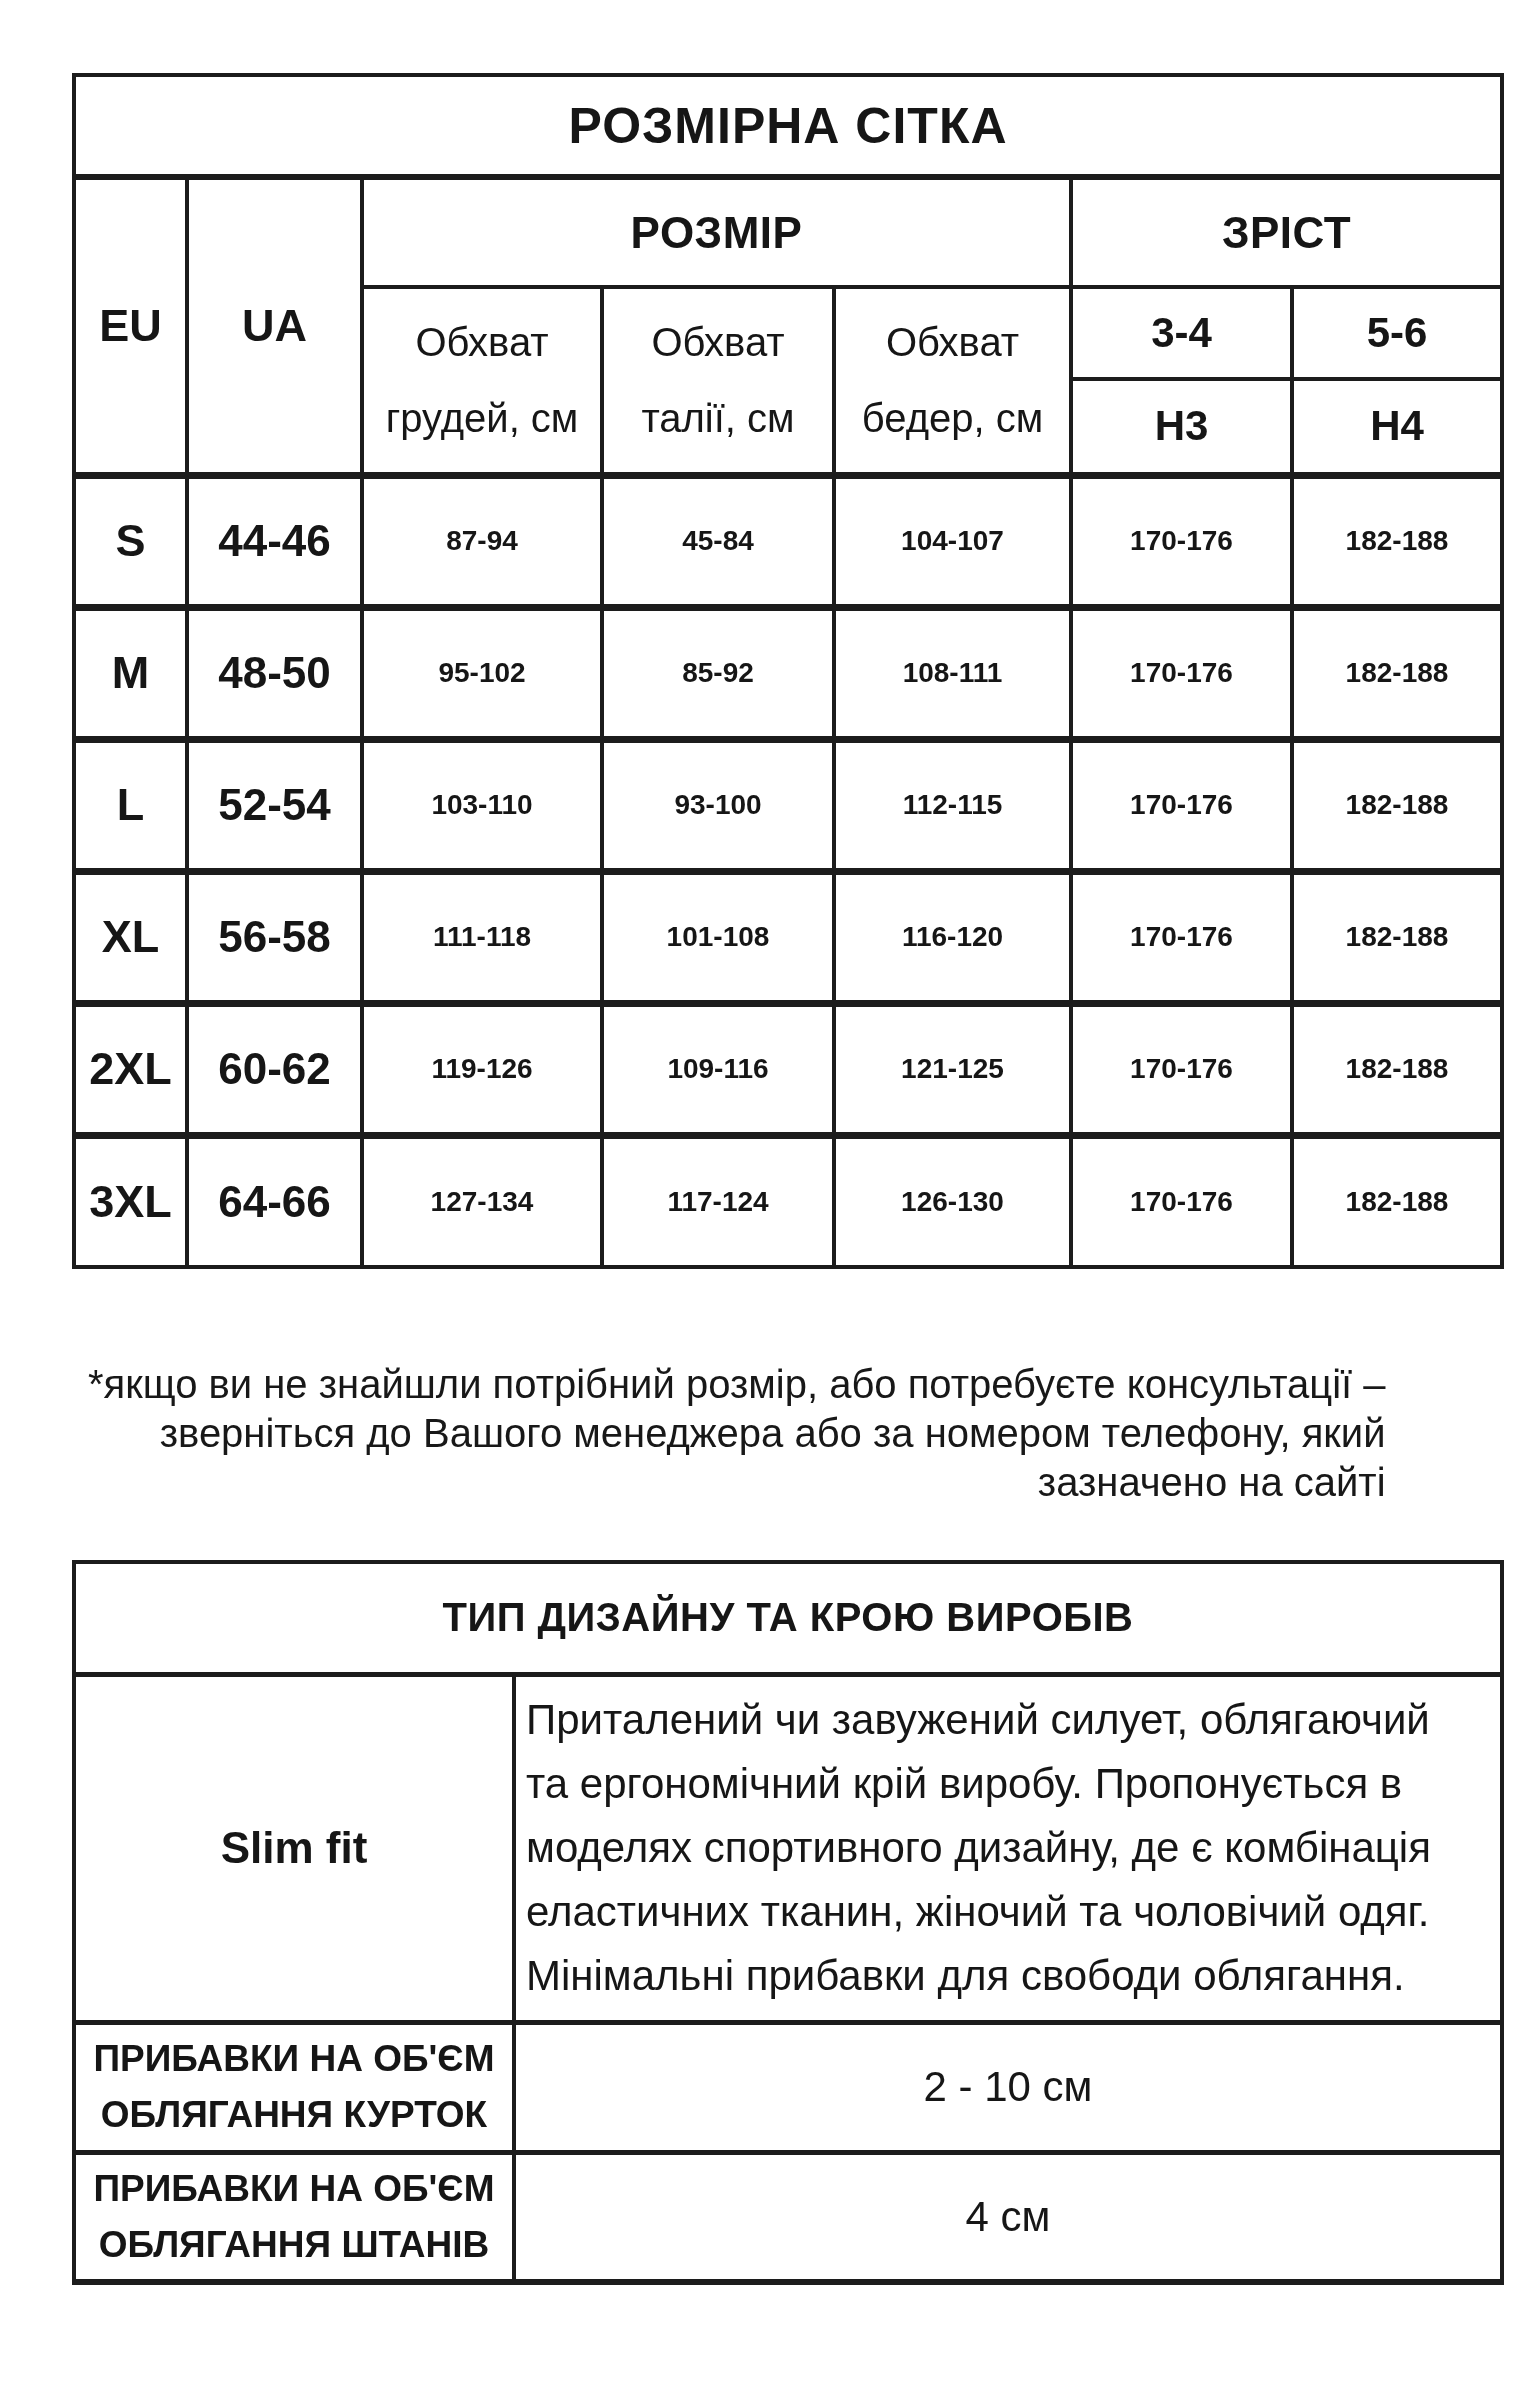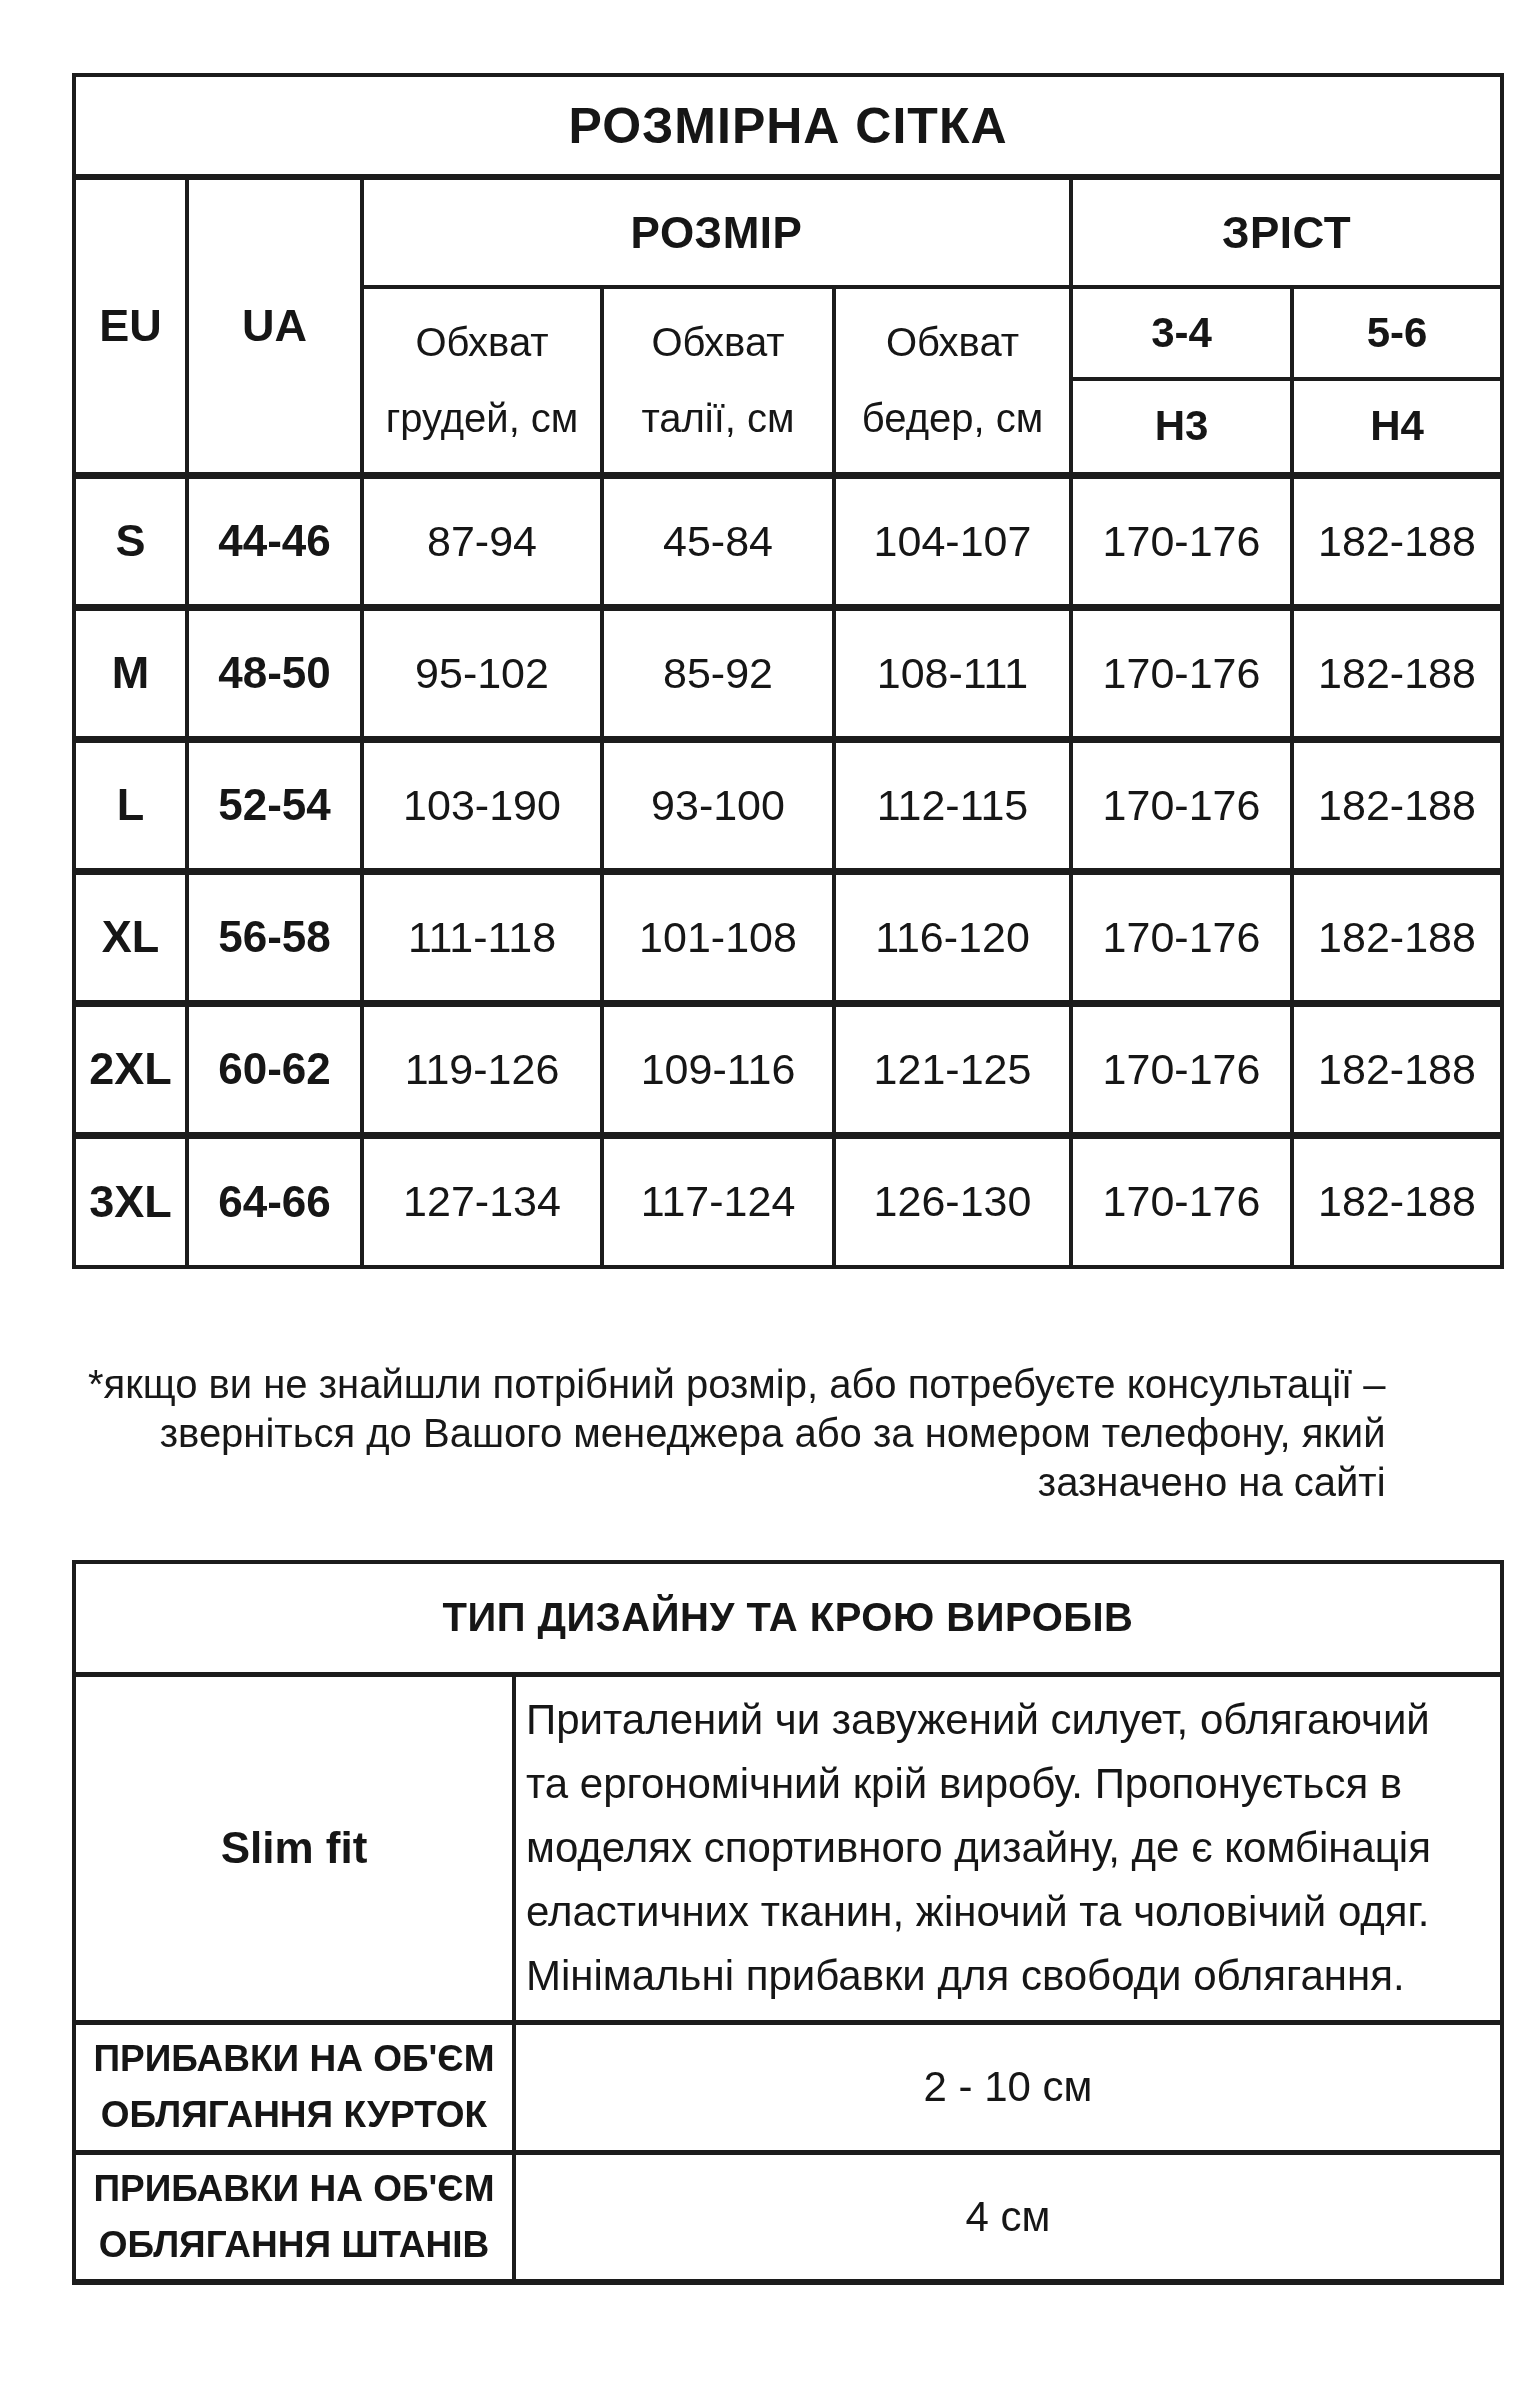--- a/index.html
+++ b/index.html
@@ -31,21 +31,21 @@
   tr.r-data    { height: 132px; }
   tr.r-data td { border-top-width: 7px; }
 
   .c-title   { font-size: 50px; font-weight: bold; letter-spacing: 1px; }
   .c-colhead { font-size: 45px; font-weight: bold; }
   .c-group   { font-size: 44px; font-weight: bold; letter-spacing: 0.5px; }
   .c-sub     { font-size: 40px; font-weight: normal; line-height: 76px; padding: 0 6px; }
   .c-age     { font-size: 42px; font-weight: bold; }
   .c-eu      { font-size: 45px; font-weight: bold; }
   .c-ua      { font-size: 44px; font-weight: bold; }
-  .c-val     { font-size: 43px; font-weight: normal; }
+  .c-val     { font-size: 28px; font-weight: bold; }
 
   
   .note {
     position: absolute; left: 88px; top: 1360px;
     font-size: 40px; line-height: 49px; color: #181818;
   }
   .note div { white-space: nowrap; text-align: right; }
 
   
   table.t2 {
@@ -122,21 +122,21 @@
         <td class="c-ua">48-50</td>
         <td class="c-val">95-102</td>
         <td class="c-val">85-92</td>
         <td class="c-val">108-111</td>
         <td class="c-val">170-176</td>
         <td class="c-val">182-188</td>
       </tr>
       <tr class="r-data">
         <td class="c-eu">L</td>
         <td class="c-ua">52-54</td>
-        <td class="c-val">103-190</td>
+        <td class="c-val">103-110</td>
         <td class="c-val">93-100</td>
         <td class="c-val">112-115</td>
         <td class="c-val">170-176</td>
         <td class="c-val">182-188</td>
       </tr>
       <tr class="r-data">
         <td class="c-eu">XL</td>
         <td class="c-ua">56-58</td>
         <td class="c-val">111-118</td>
         <td class="c-val">101-108</td>

